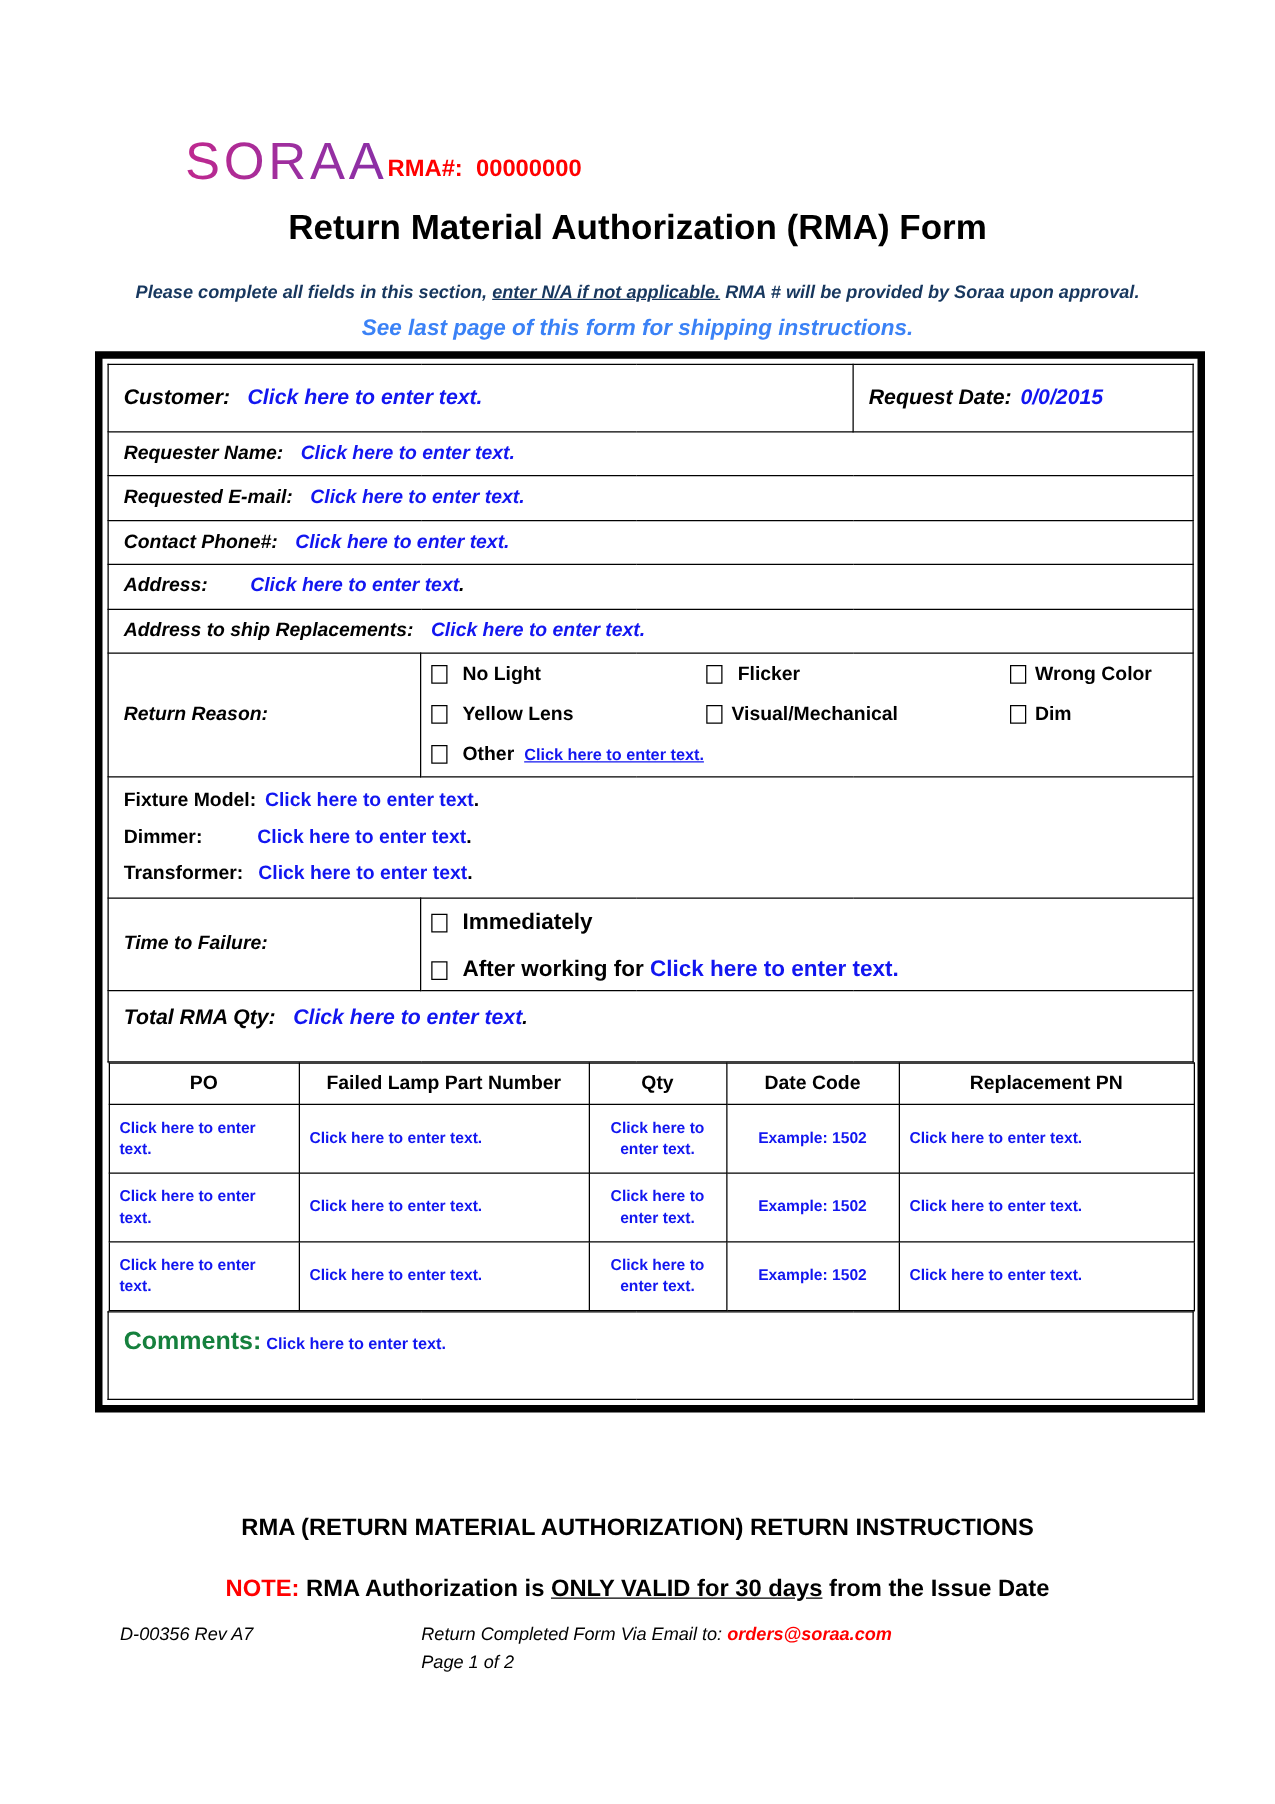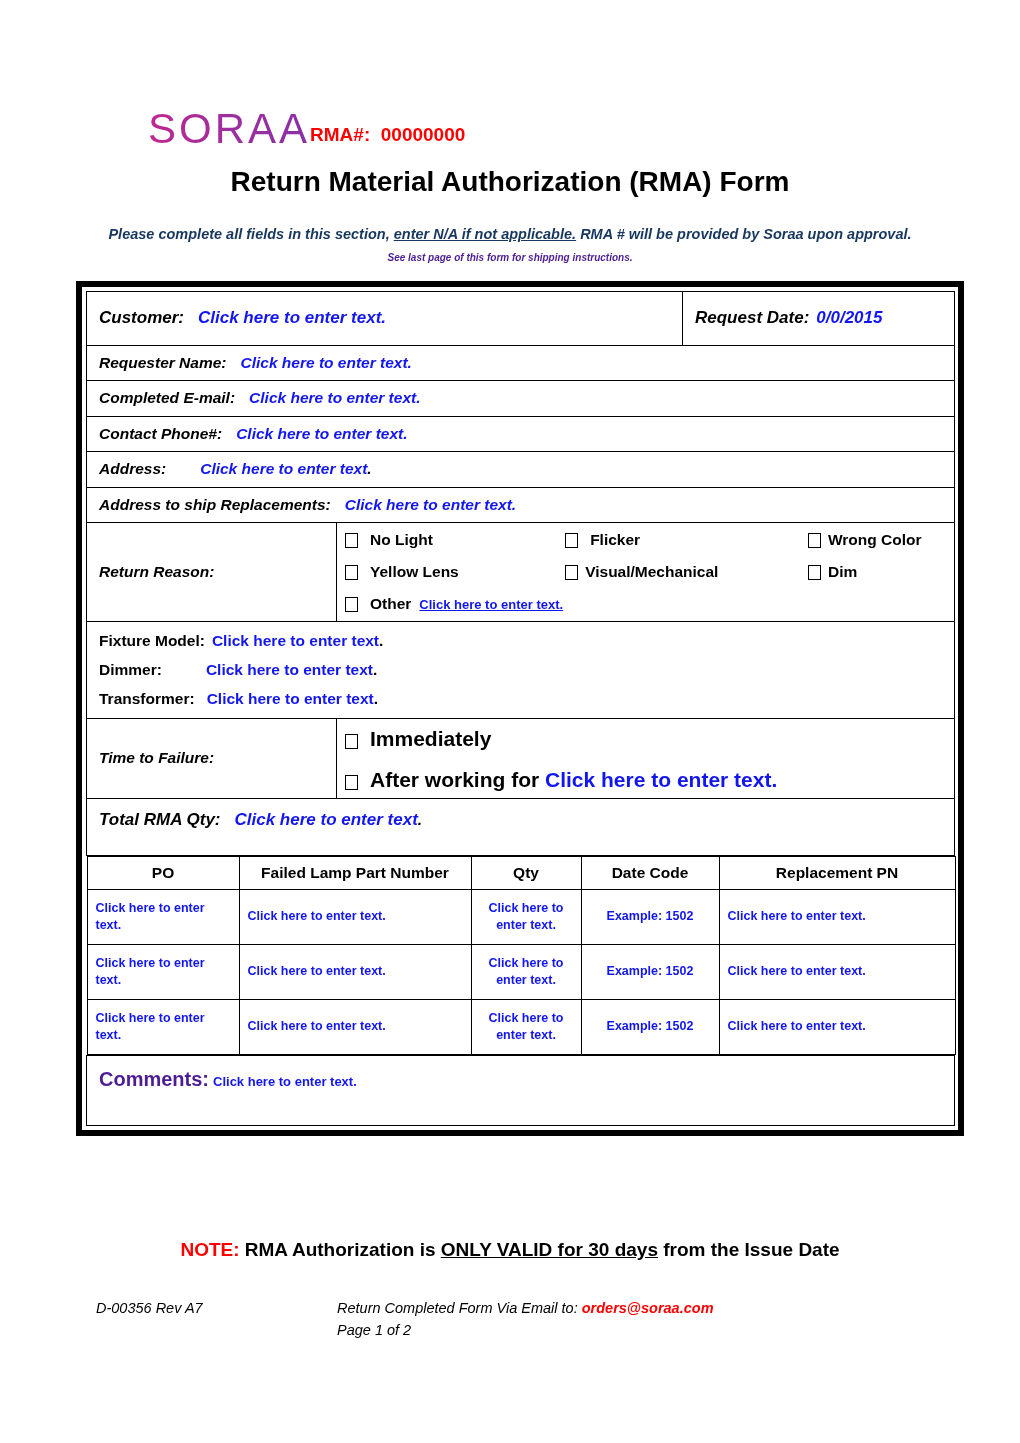--- a/index.html
+++ b/index.html
@@ -55,24 +55,24 @@
   }
   .form-sub {
     font-size: 14.5px;
     font-style: italic;
     font-weight: bold;
     color: #17375e;
     margin-top: 28px;
   }
   .form-sub u { text-decoration: underline; }
   .form-sub2 {
-    font-size: 10px;
+    font-size: 18px;
     font-style: italic;
     font-weight: bold;
-    color: #4c1d95;
+    color: #3b82f6;
     margin-top: 10px;
   }
 
   
   .form-box {
     position: absolute;
     left: 76px;
     top: 281px;
     width: 868px;          
     border: 6px solid #000000;
@@ -143,21 +143,21 @@
     font-size: 13px;
     font-weight: bold;
     text-decoration: underline;
     margin-left: 8px;
   }
 
   .stack-cell { padding: 10px 10px 10px 12px; }
   .stack-row { margin-bottom: 11px; font-size: 15.5px; font-weight: bold; white-space: nowrap; }
   .stack-row:last-child { margin-bottom: 0; }
 
-  .ttf-row { margin-bottom: 17px; font-size: 21px; font-weight: bold; }
+  .ttf-row { margin-bottom: 17px; font-size: 18px; font-weight: bold; }
   .ttf-row:last-child { margin-bottom: 0; }
 
   
   table.dt {
     width: 100%;
     border-collapse: collapse;
     table-layout: fixed;
   }
   table.dt th, table.dt td {
     border: 1px solid #000000;
@@ -179,21 +179,21 @@
   }
   .tc-center { text-align: center; }
   .tc-left { text-align: left; padding-left: 8px !important; }
 
   .comments-cell {
     padding: 12px 12px 34px 12px;
   }
   .comments-lbl {
     font-size: 20px;
     font-weight: bold;
-    color: #4c1d95;
+    color: #15803d;
     margin-top: 12px;
   }
   .comments-val {
     font-size: 13px;
     font-weight: bold;
     color: #1216f0;
     margin-left: 4px;
   }
 
   
@@ -286,21 +286,21 @@
       <td colspan="4">
         <div class="cell">
           <span class="lbl">Requester Name:</span><span class="sp"></span><span class="val">Click here to enter text.</span>
         </div>
       </td>
     </tr>
 
     <tr>
       <td colspan="4">
         <div class="cell">
-          <span class="lbl">Completed E-mail:</span><span class="sp"></span><span class="val">Click here to enter text.</span>
+          <span class="lbl">Requested E-mail:</span><span class="sp"></span><span class="val">Click here to enter text.</span>
         </div>
       </td>
     </tr>
 
     <tr>
       <td colspan="4">
         <div class="cell">
           <span class="lbl">Contact Phone#:</span><span class="sp"></span><span class="val">Click here to enter text.</span>
         </div>
       </td>
@@ -439,20 +439,21 @@
         <div class="comments-cell">
           <span class="comments-lbl">Comments:</span><span class="comments-val">Click here to enter text.</span>
         </div>
       </td>
     </tr>
   </tbody>
     </table>
 </div>
 
 <div class="footer">
+  <div class="f-title">RMA (RETURN MATERIAL AUTHORIZATION) RETURN INSTRUCTIONS</div>
   <div class="f-note">
     <span class="red">NOTE:</span>
     <span>RMA Authorization is</span>
     <u>ONLY VALID for 30 days</u>
     <span>from the Issue Date</span>
   </div>
 </div>
 
 <div class="f-bottom">
   <div class="f-doc">D-00356 Rev A7</div>

